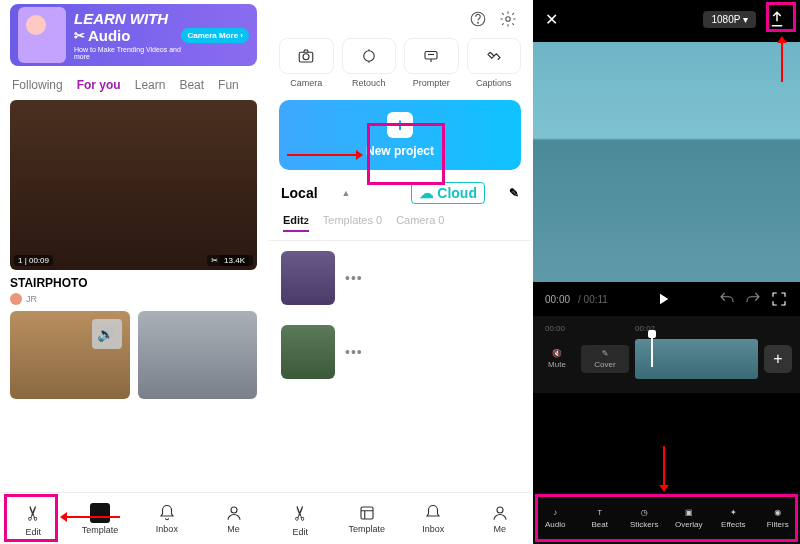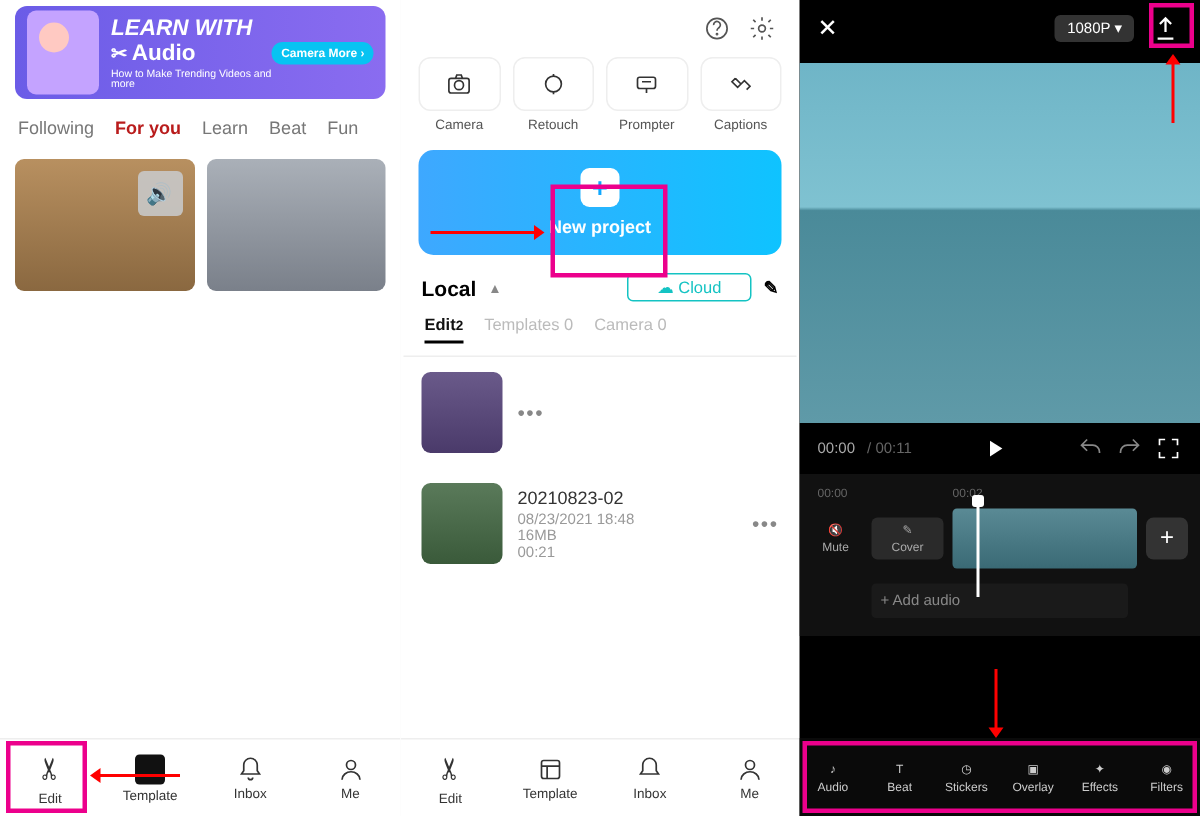--- a/index.html
+++ b/index.html
@@ -13,21 +13,21 @@
 .search-bar{display:flex;align-items:center;padding:8px 12px;gap:8px;color:#888;font-size:13px}
 .banner{margin:4px 10px;height:62px;background:linear-gradient(90deg,#6b5ce7,#8a6cf0);border-radius:8px;display:flex;align-items:center;padding:0 8px;position:relative}
 .banner-illust{width:48px;height:56px;background:#c4a3ff;border-radius:6px;margin-right:8px;position:relative}
 .banner-illust::after{content:"";position:absolute;top:8px;left:8px;width:20px;height:20px;border-radius:50%;background:#ffc9c2}
 .banner-text{color:#fff;flex:1}
 .banner-text .t1{font-weight:800;font-size:15px;font-style:italic}
 .banner-text .t2{font-weight:800;font-size:15px;display:flex;align-items:center;gap:3px}
 .banner-text .t3{font-size:7px;margin-top:2px}
 .learn-btn{background:#07c3f2;color:#fff;font-size:8px;padding:3px 6px;border-radius:10px;font-weight:600}
 .tabs{display:flex;gap:14px;padding:8px 12px;font-size:12px;color:#777}
-.tabs .active{color:#b91c1c;font-weight:700}
+.tabs .active{color:#a21caf;font-weight:700}
 .grid{display:flex;gap:8px;padding:0 10px}
 .card{flex:1}
 .thumb{height:170px;background:#333;border-radius:6px;position:relative;overflow:hidden}
 .thumb-meta{position:absolute;bottom:4px;left:4px;right:4px;display:flex;justify-content:space-between;color:#fff;font-size:8px}
 .thumb-meta span{background:rgba(0,0,0,.5);padding:1px 4px;border-radius:3px}
 .card-title{font-size:12px;font-weight:600;margin-top:6px}
 .card-user{font-size:9px;color:#888;display:flex;align-items:center;gap:4px;margin-top:3px}
 .card-user .av{width:12px;height:12px;border-radius:50%;background:#e9967a}
 .grid2{display:flex;gap:8px;padding:6px 10px 0}
 .thumb2{flex:1;height:88px;background:#555;border-radius:6px;position:relative;overflow:hidden}
@@ -41,25 +41,25 @@
 .arrow-u{position:absolute;width:2px;background:#f00}
 .arrow-u::after{content:"";position:absolute;top:-7px;left:-4px;border:5px solid transparent;border-bottom:7px solid #f00}
 
 
 .p2-top{display:flex;justify-content:flex-end;gap:12px;padding:10px 16px;color:#555}
 .tool-grid{display:flex;gap:8px;padding:0 12px}
 .tool{flex:1;text-align:center;font-size:9px;color:#555}
 .tool-box{height:36px;border:1px solid #eee;border-radius:8px;display:flex;align-items:center;justify-content:center;margin-bottom:4px}
 .new-proj{margin:12px;height:70px;background:linear-gradient(90deg,#3ea8ff,#0fc3ff);border-radius:10px;display:flex;flex-direction:column;align-items:center;justify-content:center;color:#fff;font-size:12px;font-weight:600;gap:6px}
 .plus-box{width:26px;height:26px;background:#fff;border-radius:6px;color:#0fa8ff;display:flex;align-items:center;justify-content:center;font-size:18px;font-weight:700}
-.local-row{display:flex;align-items:center;padding:0 14px;gap:8px;font-size:14px;font-weight:700}
-.cloud-btn{margin-left:auto;font-size:11px;color:#14c3c3;border:1px solid #14c3c3;padding:2px 19px;border-radius:4px;font-weight:400}
+.local-row{display:flex;align-items:center;padding:0 14px;gap:24px;font-size:14px;font-weight:700}
+.cloud-btn{margin-left:auto;font-size:14px;color:#14c3c3;border:1px solid #14c3c3;padding:2px 7px;border-radius:4px;font-weight:700}
 .pen{font-size:12px}
 .sub-tabs{display:flex;gap:14px;padding:10px 14px 8px;font-size:11px;color:#bbb;border-bottom:1px solid #eee;margin:0 2px}
-.sub-tabs .active{color:#111;font-weight:700;border-bottom:2px solid #000000;padding-bottom:4px}
+.sub-tabs .active{color:#111;font-weight:700;border-bottom:2px solid #a21caf;padding-bottom:4px}
 .proj-row{display:flex;gap:10px;padding:10px 14px;align-items:center}
 .proj-thumb{width:54px;height:54px;background:#456;border-radius:6px}
 .proj-info{flex:1;font-size:10px;color:#999}
 .proj-info .pt{color:#333;font-size:12px;margin-bottom:2px}
 .dots{color:#888;font-size:14px;letter-spacing:1px}
 
 
 .p3-top{display:flex;align-items:center;padding:8px 12px;gap:10px;font-size:12px}
 .res-badge{background:#333;padding:3px 8px;border-radius:4px;font-size:10px;margin-left:auto}
 .export-btn{width:22px;height:22px;display:flex;align-items:center;justify-content:center}
@@ -100,20 +100,33 @@
     <div class="learn-btn">Camera More ›</div>
   </div>
   <div class="tabs">
     <span>Following</span>
     <span class="active">For you</span>
     <span>Learn</span>
     <span>Beat</span>
     <span>Fun</span>
   </div>
   <div class="grid">
+    <div class="card">
+      <div class="thumb" style="background:linear-gradient(#4a3020,#2a1810)">
+        <div class="thumb-meta">
+            <span>1 | 00:09</span>
+            <span>✂ <span>13.4K</span></span>
+          </div>
+      </div>
+      <div class="card-title">STAIRPHOTO</div>
+      <div class="card-user">
+          <span class="av"></span>
+          <span>JR</span>
+        </div>
+    </div>
   </div>
   <div class="grid2">
     <div class="thumb2" style="background:linear-gradient(#b89060,#8a6840)">
       <div style="position:absolute;top:8px;right:8px;width:30px;height:30px;background:rgba(200,200,200,.9);border-radius:4px;display:flex;align-items:center;justify-content:center;font-size:14px">🔊</div>
     </div>
     <div class="thumb2" style="background:linear-gradient(#aab0b8,#7a808a)"></div>
   </div>
   <div class="bottom-nav">
     <div class="nav-item">
         <span class="cut-ic">✂</span>
@@ -195,26 +208,20 @@
     <span class="active"><span>Edit</span><span style="font-size:9px">2</span></span>
     <span><span>Templates</span> <span>0</span></span>
     <span><span>Camera</span> <span>0</span></span>
   </div>
   <div class="proj-row">
     <div class="proj-thumb" style="background:linear-gradient(#6a5a8a,#4a3a6a)"></div>
     <span class="dots">•••</span>
   </div>
   <div class="proj-row">
     <div class="proj-thumb" style="background:linear-gradient(#5a7a5a,#3a5a3a)"></div>
-    <div class="proj-info">
-      <div class="pt">20210823-02</div>
-      <div>08/23/2021 18:48</div>
-      <div>16MB</div>
-      <div>00:21</div>
-    </div>
     <span class="dots">•••</span>
   </div>
   <div class="bottom-nav">
     <div class="nav-item">
         <span class="cut-ic">✂</span>
         <span>Edit</span>
       </div>
     <div class="nav-item">
         <svg viewBox="0 0 24 24" fill="none" stroke="#333" stroke-width="1.5">
           <rect x="4" y="4" width="16" height="16" rx="2"></rect>
@@ -279,21 +286,20 @@
           <span>🔇</span>
           <span>Mute</span>
         </div>
       <div class="tl-left" style="background:#2a2a2a;border-radius:4px;padding:4px 2px">
           <span>✎</span>
           <span>Cover</span>
         </div>
       <div class="tl-track"></div>
       <div class="tl-add">+</div>
     </div>
-    <div class="add-audio">+ Add audio</div>
     <div class="playhead"></div>
   </div>
   <div class="editor-nav">
     <div class="ed-item">
         <span>♪</span>
         <span>Audio</span>
       </div>
     <div class="ed-item">
         <span>T</span>
         <span>Beat</span>

